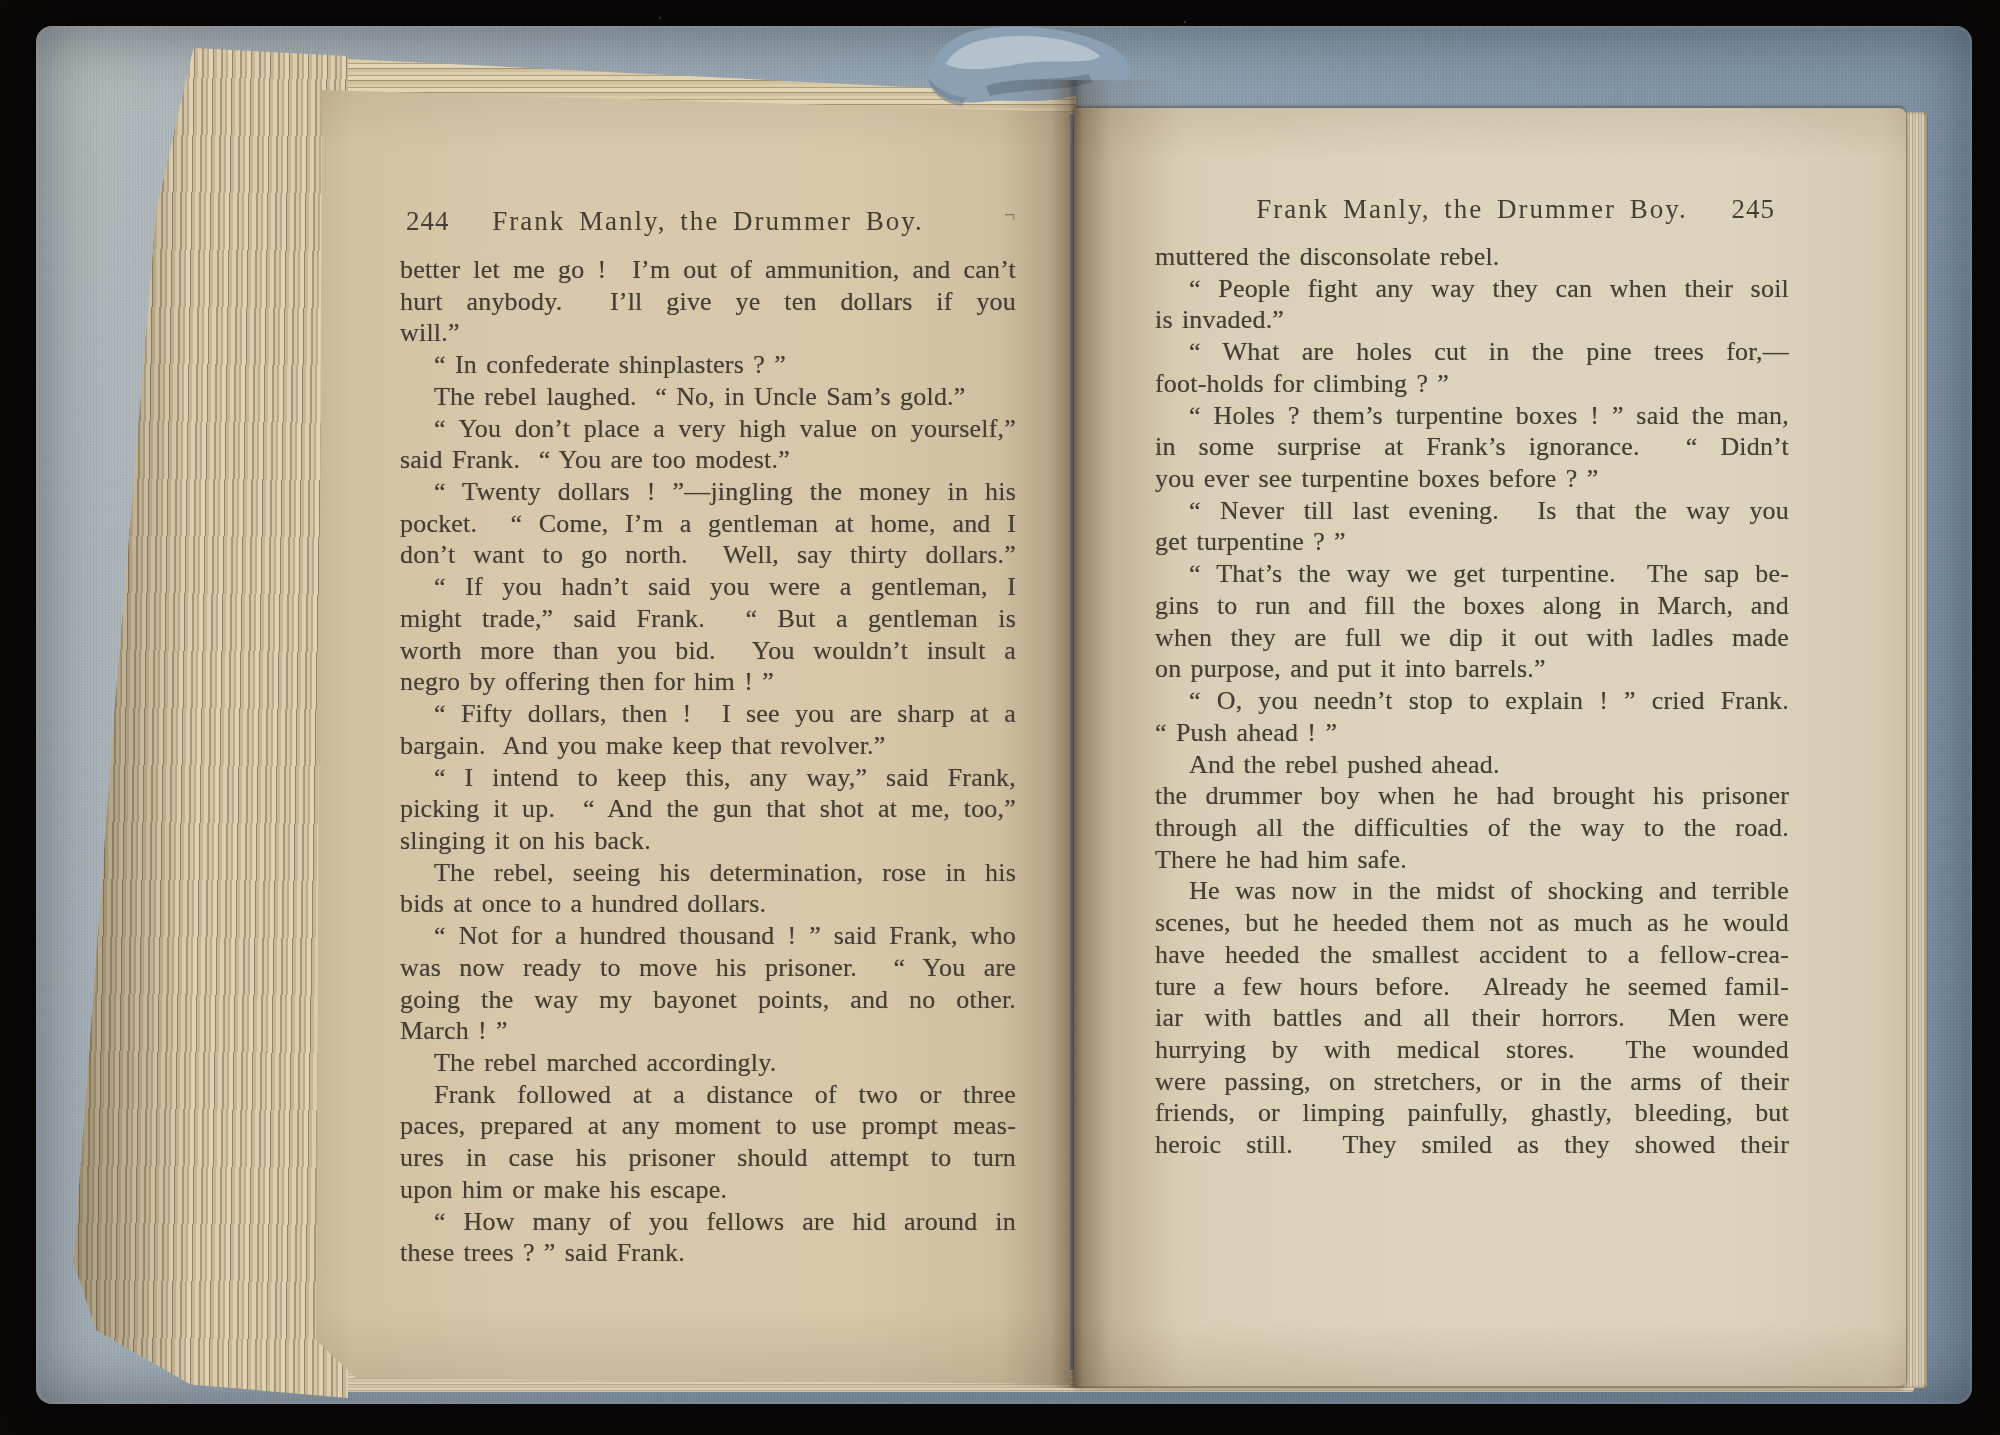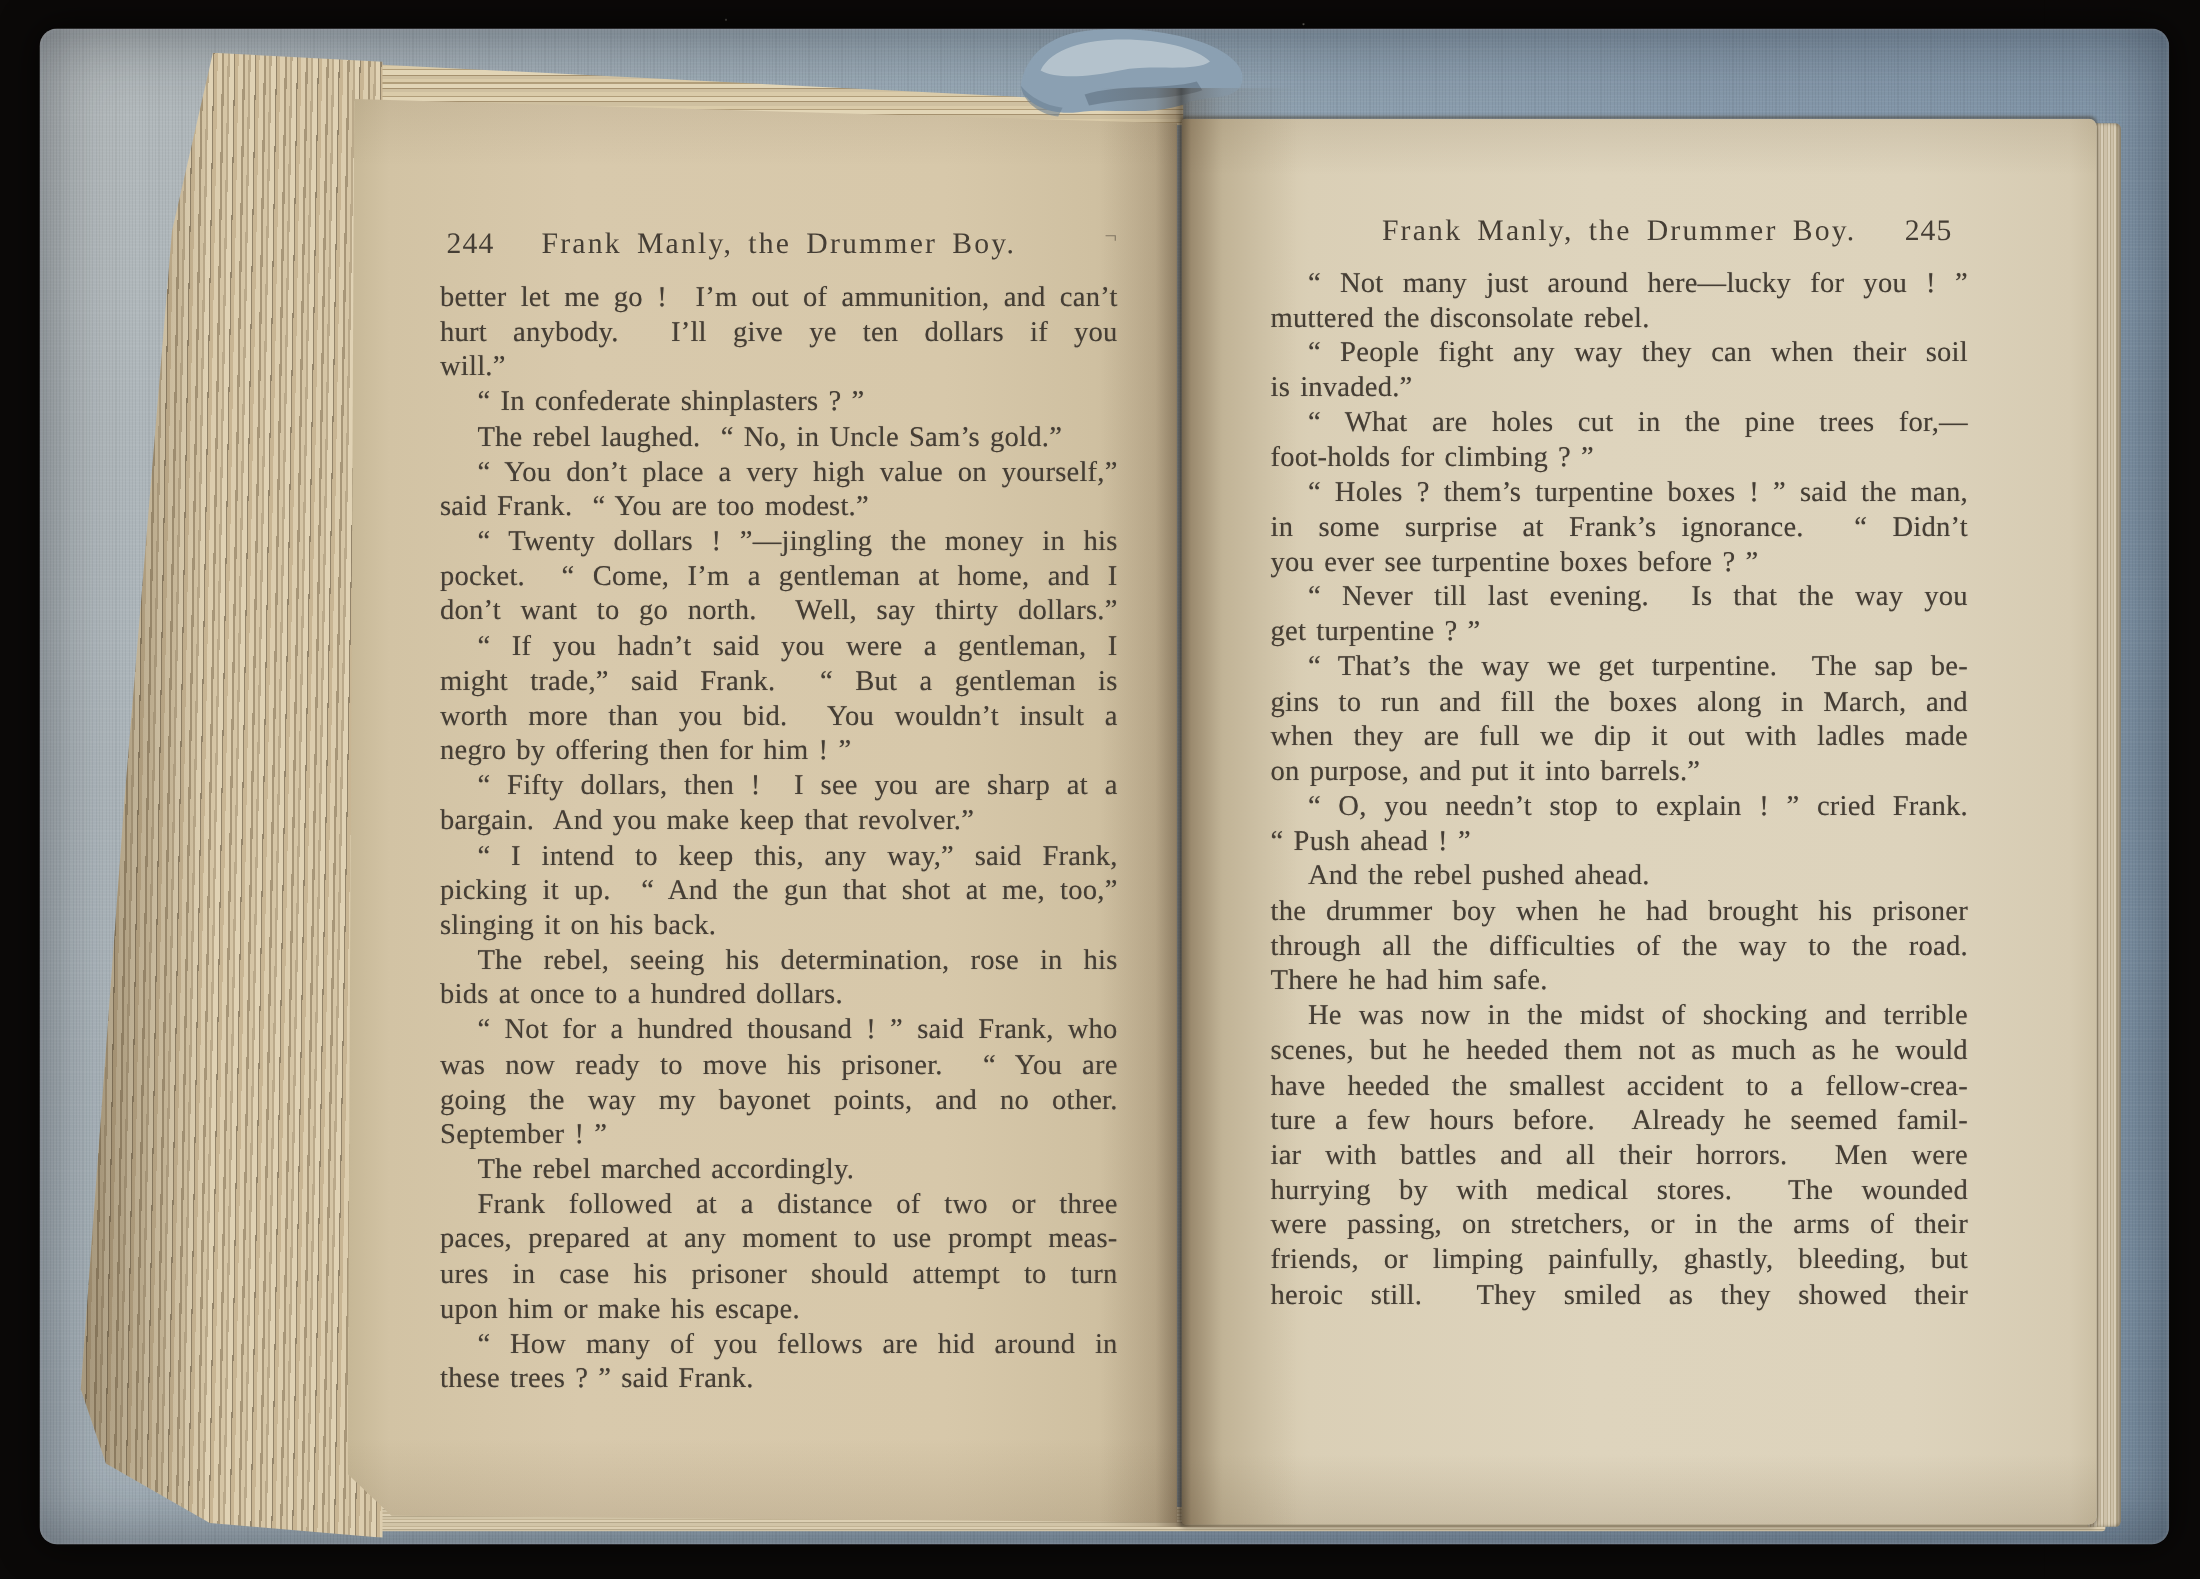--- a/index.html
+++ b/index.html
@@ -119,38 +119,37 @@
         <div class="line j in">“ Fifty dollars, then !  I see you are sharp at a</div>
         <div class="line">bargain.  And you make keep that revolver.”</div>
         <div class="line j in">“ I intend to keep this, any way,” said Frank,</div>
         <div class="line j">picking it up.  “ And the gun that shot at me, too,”</div>
         <div class="line">slinging it on his back.</div>
         <div class="line j in">The rebel, seeing his determination, rose in his</div>
         <div class="line">bids at once to a hundred dollars.</div>
         <div class="line j in">“ Not for a hundred thousand ! ” said Frank, who</div>
         <div class="line j">was now ready to move his prisoner.  “ You are</div>
         <div class="line j">going the way my bayonet points, and no other.</div>
-        <div class="line">September ! ”</div>
+        <div class="line">March ! ”</div>
         <div class="line in">The rebel marched accordingly.</div>
         <div class="line j in">Frank followed at a distance of two or three</div>
         <div class="line j">paces, prepared at any moment to use prompt meas-</div>
         <div class="line j">ures in case his prisoner should attempt to turn</div>
         <div class="line">upon him or make his escape.</div>
         <div class="line j in">“ How many of you fellows are hid around in</div>
         <div class="line">these trees ? ” said Frank.</div>
       </div>
   </div>
 
   <div class="page page-right">
     <div class="pagehead">
       <span class="rtitle">Frank Manly, the Drummer Boy.</span>
       <span class="folio">245</span>
     </div>
     <div class="bodytext" id="right-body">
-        <div class="line j in">“ Not many just around here—lucky for you ! ”</div>
         <div class="line">muttered the disconsolate rebel.</div>
         <div class="line j in">“ People fight any way they can when their soil</div>
         <div class="line">is invaded.”</div>
         <div class="line j in">“ What are holes cut in the pine trees for,—</div>
         <div class="line">foot-holds for climbing ? ”</div>
         <div class="line j in">“ Holes ? them’s turpentine boxes ! ” said the man,</div>
         <div class="line j">in some surprise at Frank’s ignorance.  “ Didn’t</div>
         <div class="line">you ever see turpentine boxes before ? ”</div>
         <div class="line j in">“ Never till last evening.  Is that the way you</div>
         <div class="line">get turpentine ? ”</div>

